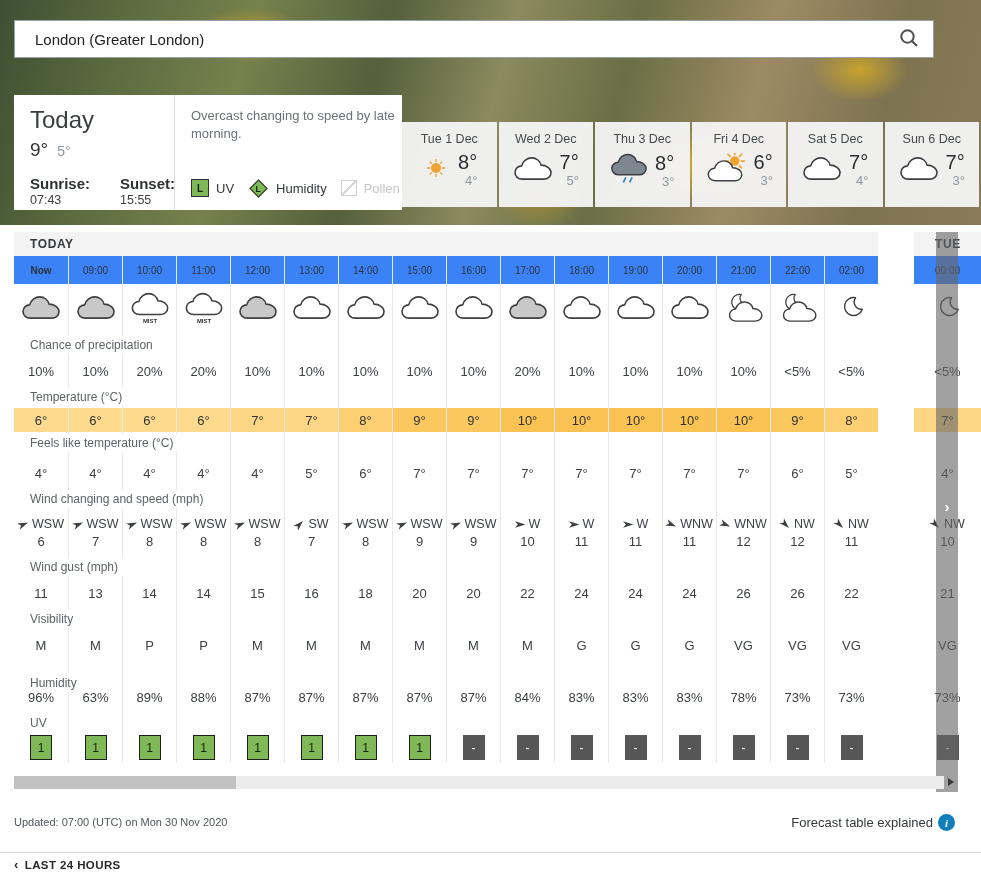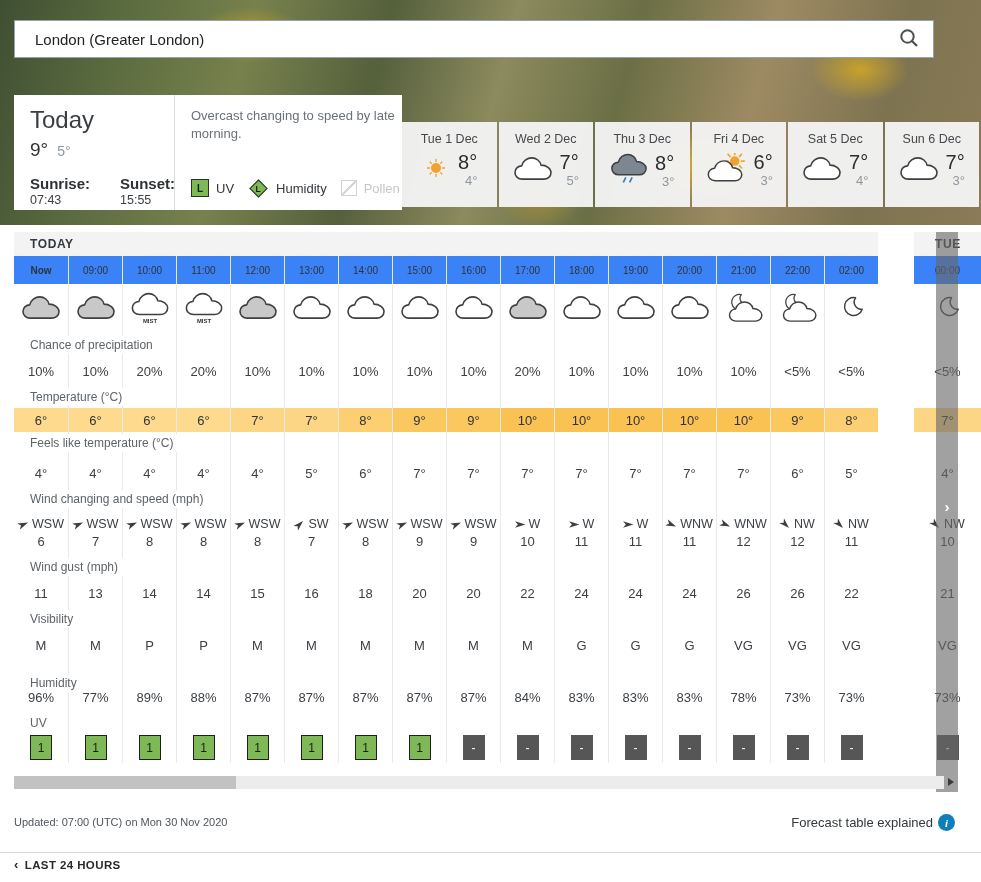--- a/index.html
+++ b/index.html
@@ -320,21 +320,21 @@
           <div class="slot" style="height:22px"></div>
           <div class="slot" style="height:30px">
             <span>13</span>
           </div>
           <div class="slot" style="height:22px"></div>
           <div class="slot" style="height:30px">
             <span>M</span>
           </div>
           <div class="slot" style="height:22px"></div>
           <div class="slot" style="height:30px">
-            <span>77%</span>
+            <span>63%</span>
           </div>
           <div class="slot" style="height:20px"></div>
           <div class="slot" style="height:31px">
             <span class="uv-badge uv-on" style="background:#7fb857">1</span>
           </div>
         </div>
         <div class="hcol">
           <div class="slot slot-time" style="height:28px">
             <span>10:00</span>
           </div>

